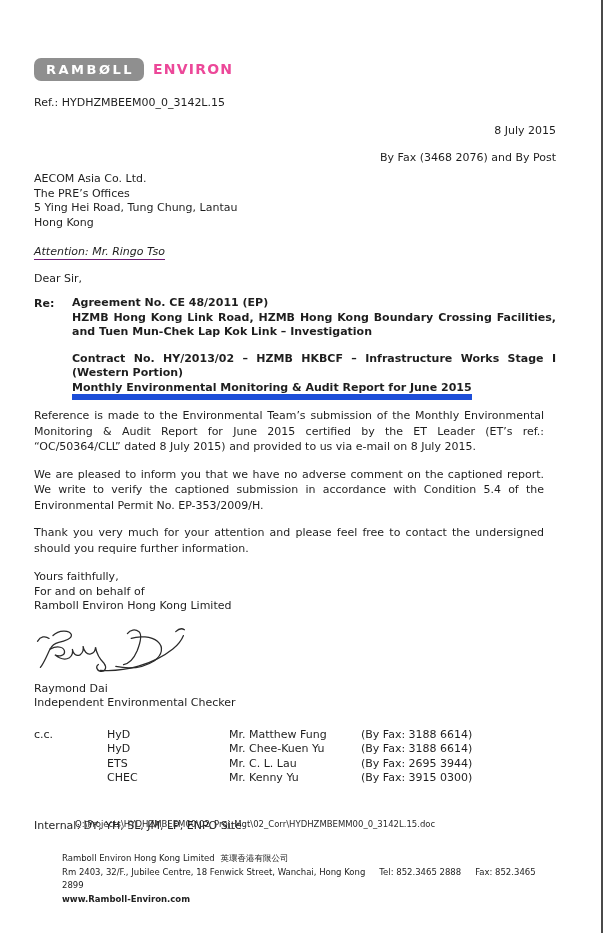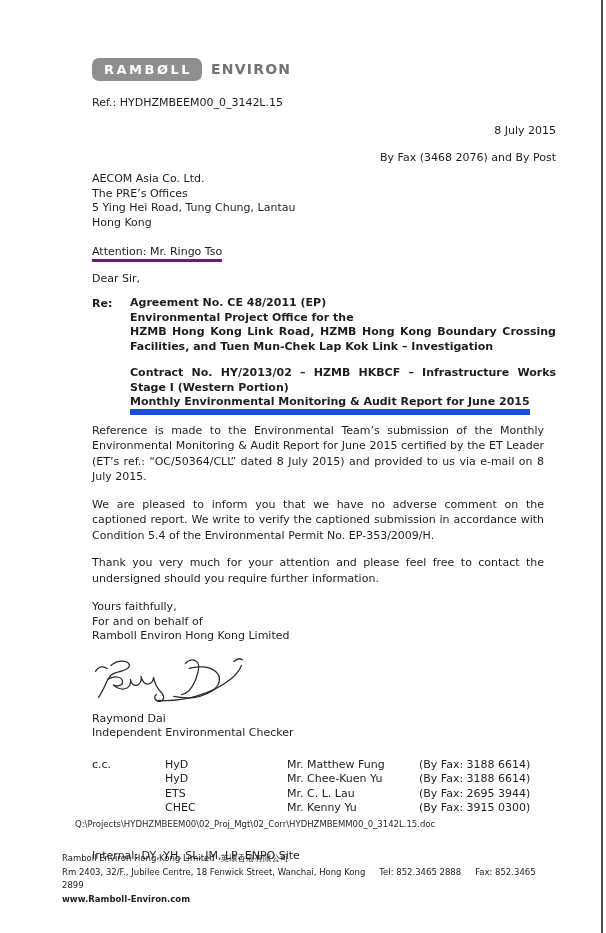--- a/index.html
+++ b/index.html
@@ -5,21 +5,21 @@
   html, body { margin: 0; padding: 0; background: #ffffff; }
   .page {
     position: relative;
     width: 606px;
     height: 933px;
     background: #ffffff;
     font-family: "DejaVu Sans", "Liberation Sans", sans-serif;
     color: #1e1e1e;
     overflow: hidden;
     box-sizing: border-box;
-    padding: 58px 50px 0 92px;
+    padding: 58px 50px 0 34px;
     font-size: 11px;
     line-height: 15px;
   }
   .scan-edge {
     position: absolute;
     top: 0; right: 3px; bottom: 0;
     width: 2px;
     background: #4a4a4a;
   }
   
@@ -28,35 +28,35 @@
     background: #8f8f8f;
     color: #ffffff;
     font-weight: bold;
     font-size: 13px;
     letter-spacing: 2.5px;
     padding: 4px 10px 4px 12px;
     border-radius: 7px;
     display: inline-block;
   }
   .logo-suffix {
-    color: #737373;
+    color: #ec4899;
     font-weight: bold;
     font-size: 14px;
     letter-spacing: 1.2px;
   }
   .ref-line { margin-bottom: 13px; }
   .date-line { text-align: right; margin-bottom: 12px; }
   .delivery-line { text-align: right; margin-bottom: 7px; }
   
   .addr-line { line-height: 14.5px; }
   .attention {
     margin-top: 14px;
     margin-bottom: 12px;
   }
-  .attention span { border-bottom: 3px solid #701a75; padding-bottom: 1px; }
+  .attention span { border-bottom: 1px solid #701a75; padding-bottom: 1px; font-style: italic; }
   .salutation { margin-bottom: 10px; }
   
   .re-block { display: flex; font-weight: bold; margin-bottom: 0; }
   .re-label { width: 38px; flex: 0 0 38px; }
   .re-content { flex: 1; }
   .re-content .re-line { line-height: 14.5px; }
   .re-content .justify { text-align: justify; }
   .re-gap { height: 12px; }
   .subject-underline span { border-bottom: 6px solid #1d4ed8; padding-bottom: 0.5px; }
   
@@ -117,21 +117,20 @@
   </div>
 
   <div class="attention"><span>Attention: Mr. Ringo Tso</span></div>
 
   <div class="salutation">Dear Sir,</div>
 
   <div class="re-block">
     <div class="re-label">Re:</div>
     <div class="re-content">
       <div class="re-line">Agreement No. CE 48/2011 (EP)</div>
-      <div class="re-line">Environmental Project Office for the</div>
       <div class="re-line justify">HZMB Hong Kong Link Road, HZMB Hong Kong Boundary Crossing Facilities, and Tuen Mun-Chek Lap Kok Link – Investigation</div>
       <div class="re-gap"></div>
       <div class="re-line justify">Contract No. HY/2013/02 – HZMB HKBCF – Infrastructure Works Stage I (Western Portion)</div>
       <div class="re-line subject-underline"><span>Monthly Environmental Monitoring &amp; Audit Report for June 2015</span></div>
     </div>
   </div>
 
   <p class="para">Reference is made to the Environmental Team’s submission of the Monthly Environmental Monitoring &amp; Audit Report for June 2015 certified by the ET Leader (ET’s ref.: “OC/50364/CLL” dated 8 July 2015) and provided to us via e-mail on 8 July 2015.</p>
   <p class="para">We are pleased to inform you that we have no adverse comment on the captioned report. We write to verify the captioned submission in accordance with Condition 5.4 of the Environmental Permit No. EP-353/2009/H.</p>
   <p class="para">Thank you very much for your attention and please feel free to contact the undersigned should you require further information.</p>

